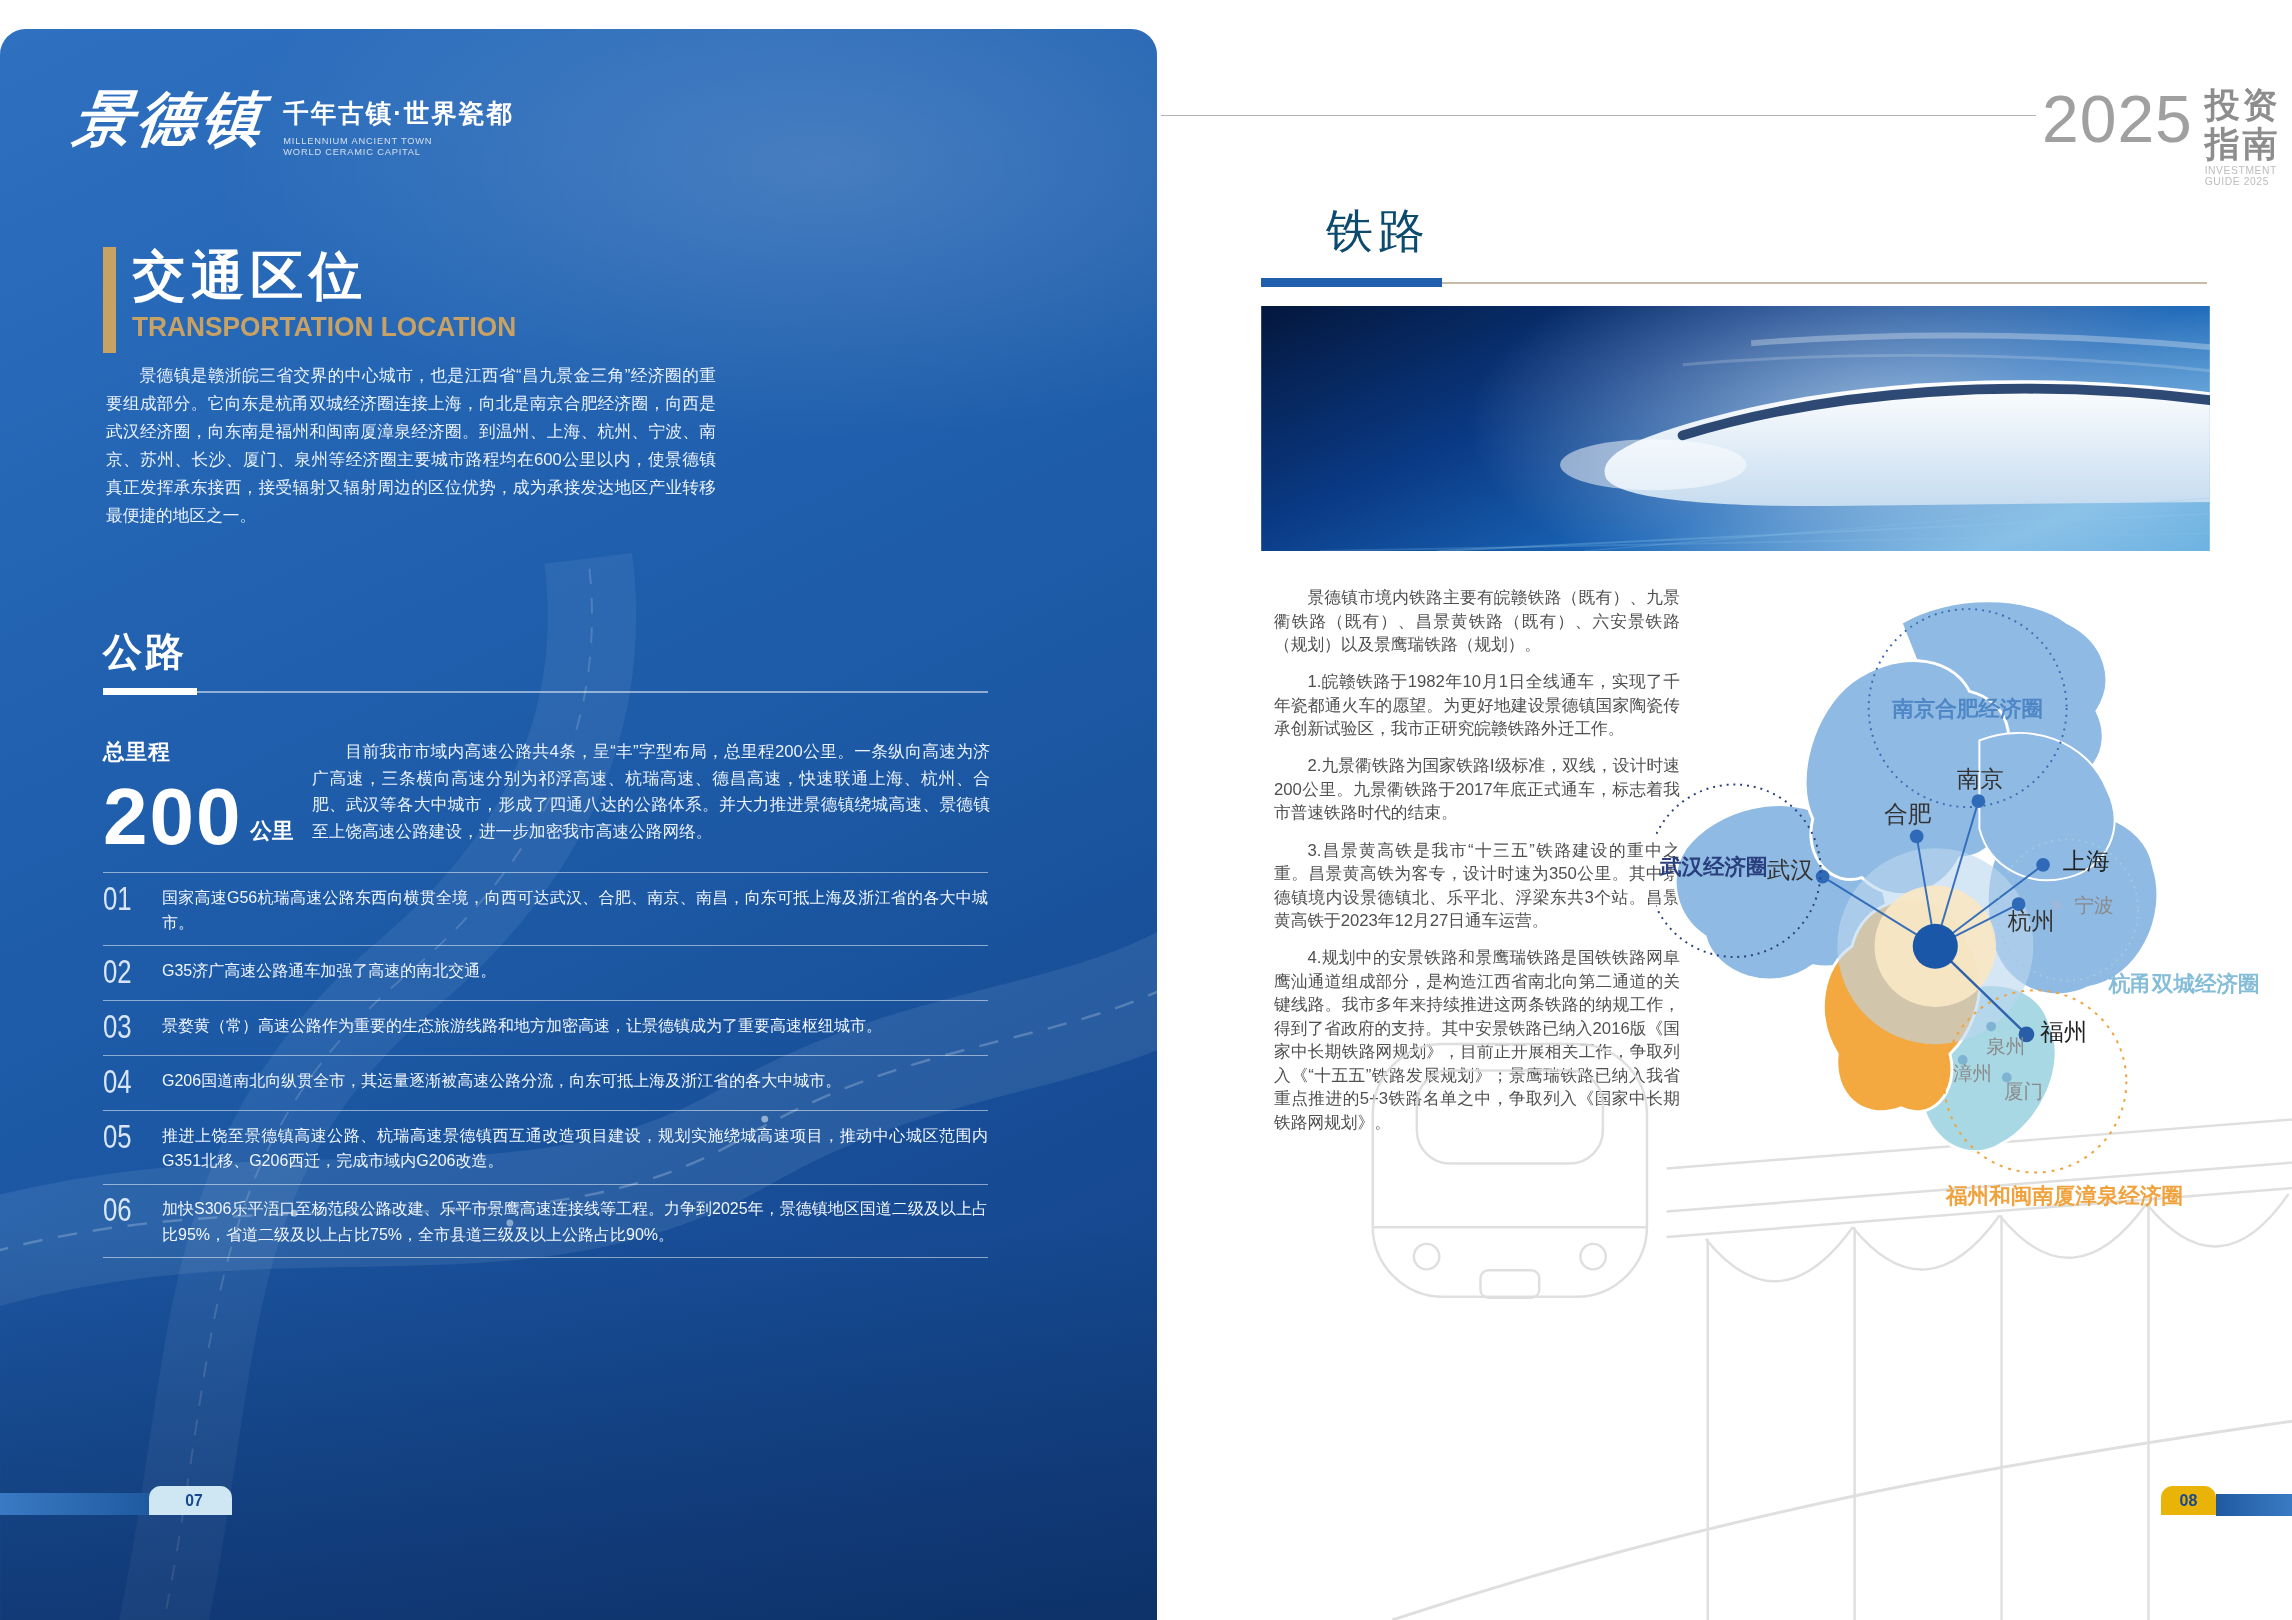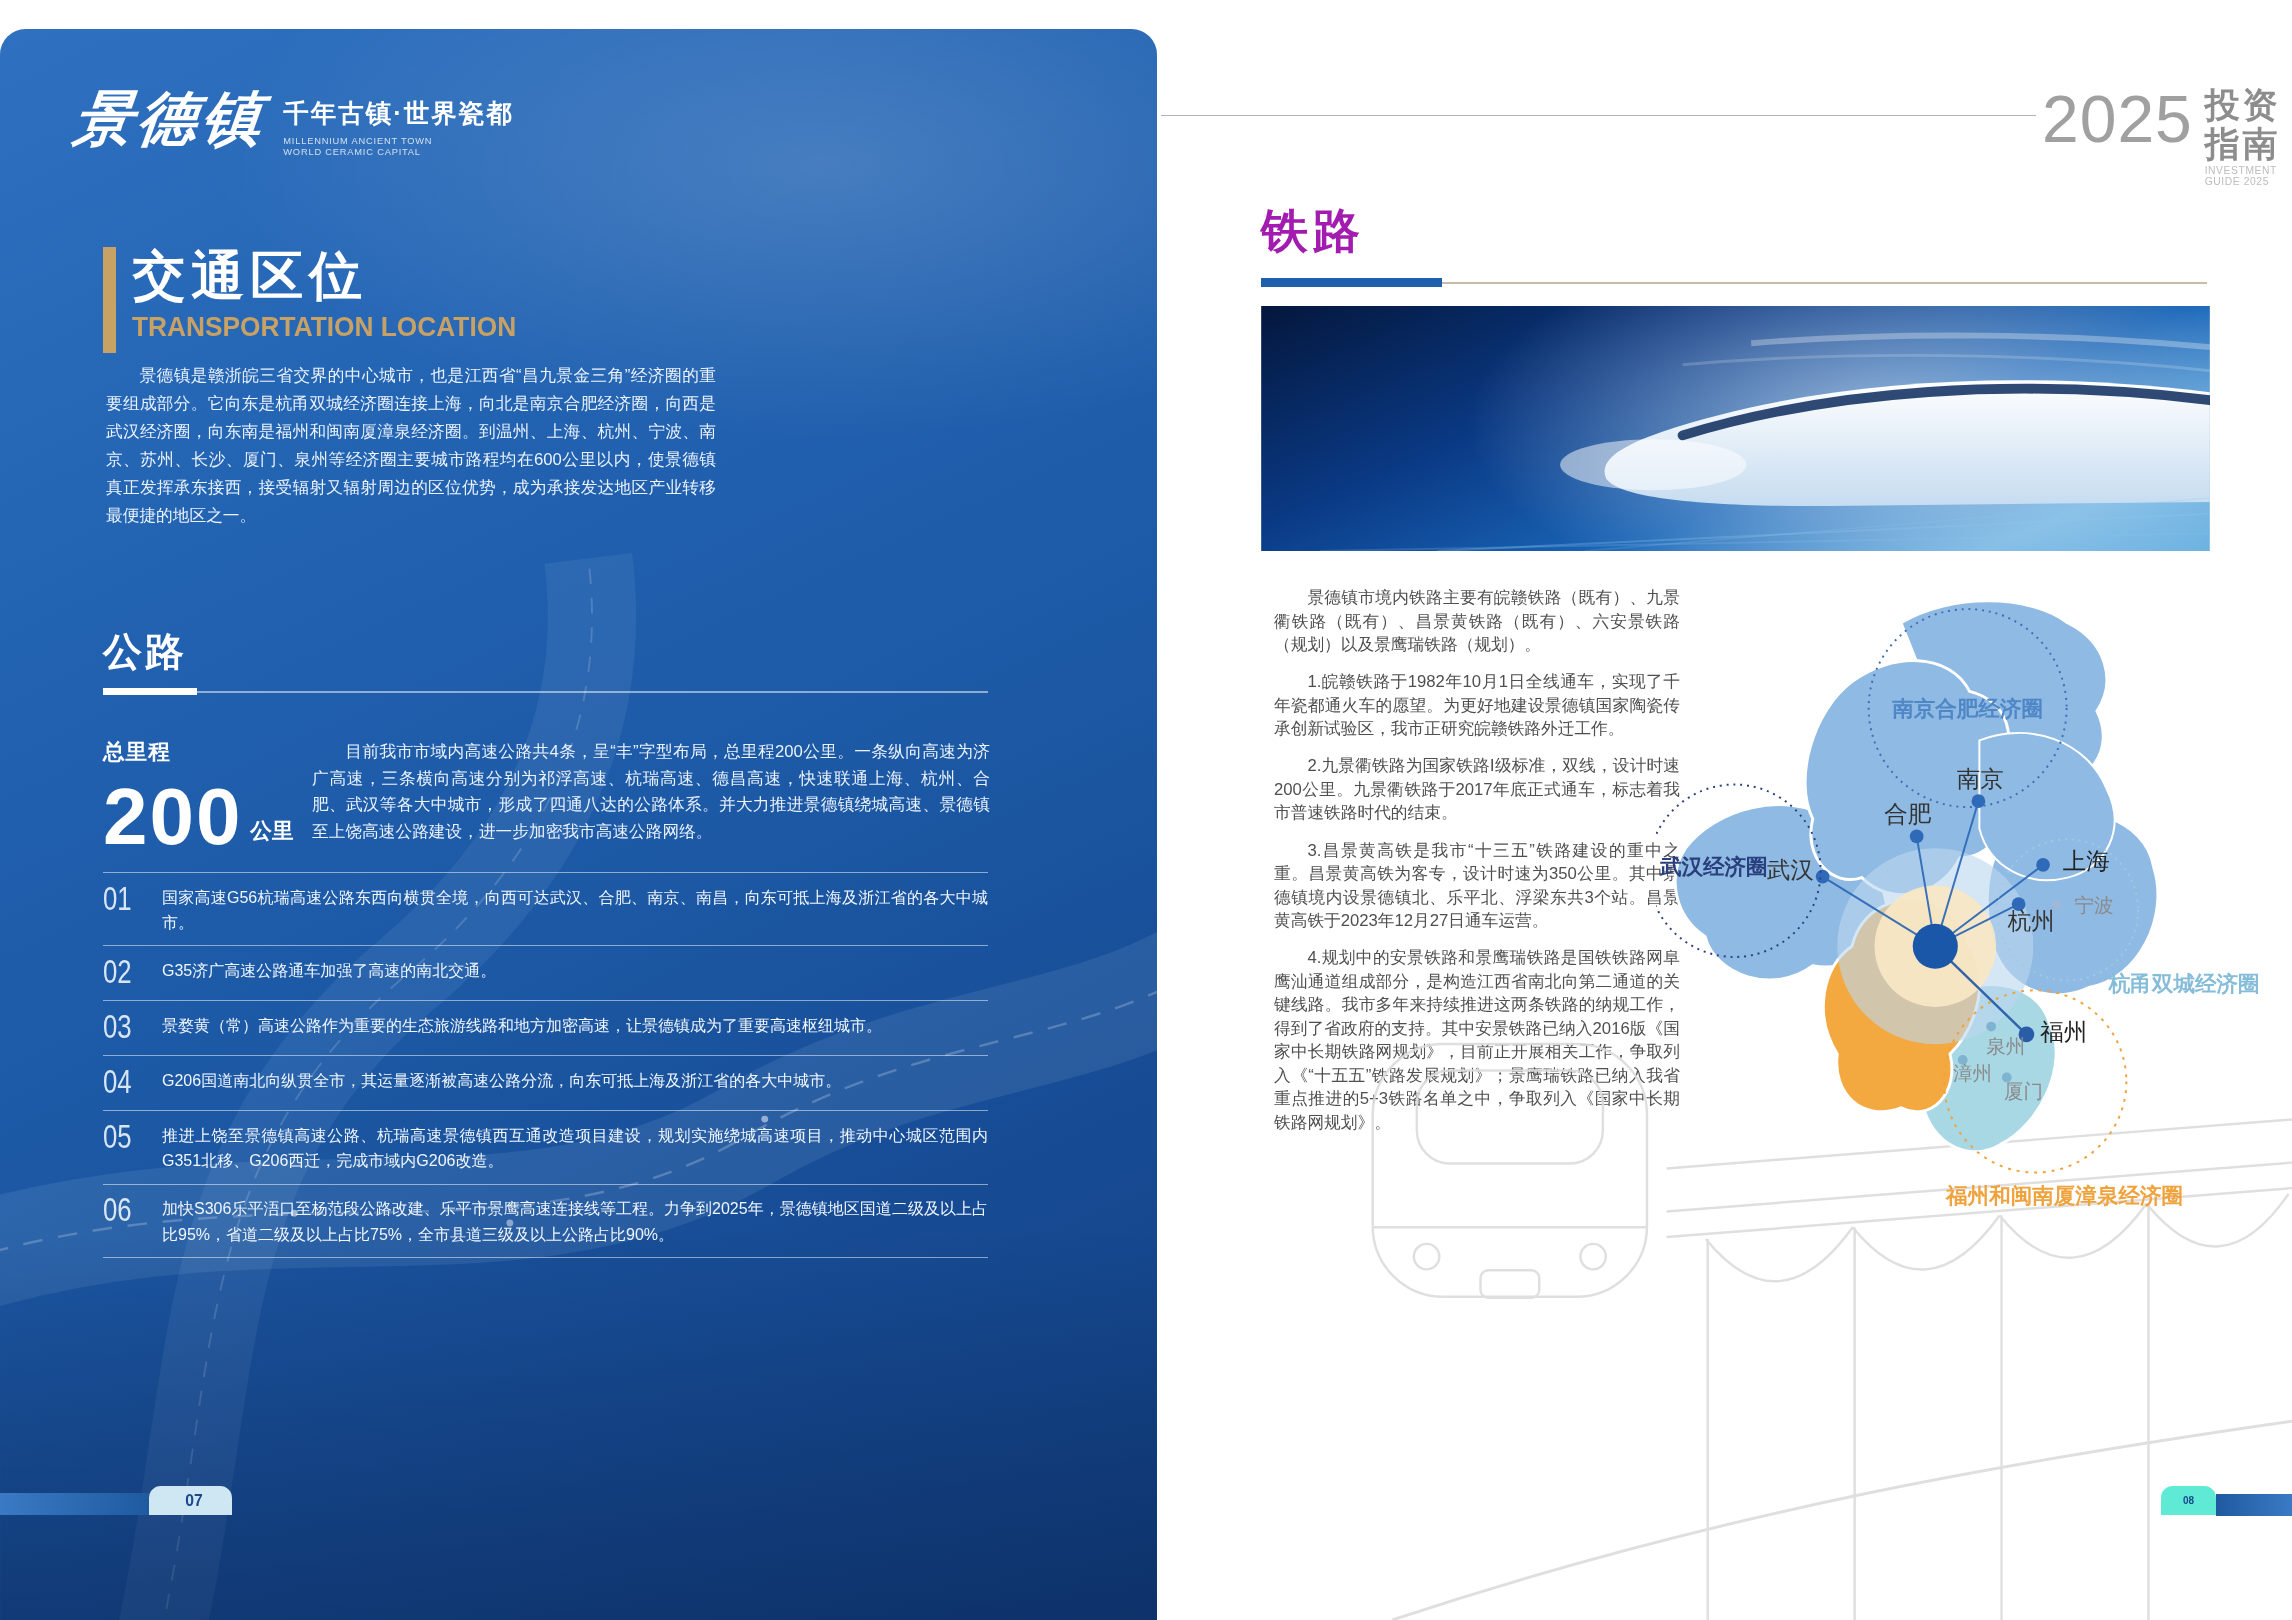--- a/index.html
+++ b/index.html
@@ -57,38 +57,38 @@
     font-size:15.7px;font-weight:bold;color:#17498c;padding-left:7px;}
 
   
   .hdr-line{position:absolute;left:1161px;top:115px;width:875px;height:1px;background:#b3b3b3;}
   .hdr{position:absolute;left:2042px;top:86px;display:flex;align-items:flex-start;}
   .hdr .year{font-size:66px;color:#a0a0a0;font-weight:300;letter-spacing:1px;line-height:1;}
   .hdr .col{margin-left:11.8px;}
   .hdr .cn{font-size:35px;color:#8d8d8d;font-weight:bold;letter-spacing:2.9px;line-height:1.1;}
   .hdr .en{margin-top:2px;font-size:10.3px;color:#bcbcbc;letter-spacing:0.6px;}
 
-  .rail-title{position:absolute;left:1261px;top:200px;font-size:47px;font-weight:bold;color:#a21caf;letter-spacing:4.9px;}
+  .rail-title{position:absolute;left:1326px;top:200px;font-size:47px;font-weight:normal;color:#0c4a6e;letter-spacing:4.9px;}
   .rail-rule{position:absolute;left:1261px;top:278px;width:946px;height:8.8px;}
   .rail-rule .thin{position:absolute;left:0;top:3.9px;width:100%;height:2px;background:#c9bba8;}
   .rail-rule .thick{position:absolute;left:0;top:0;width:181px;height:8.8px;background:#1f5fae;}
 
   .hero{position:absolute;left:1261px;top:306px;width:949px;height:245px;}
 
   .rail-col{position:absolute;left:1274px;top:586px;width:406px;}
   .rail-col p{margin:0 0 13.7px 0;font-size:16.7px;line-height:23.5px;color:#4f4f4f;text-align:justify;text-indent:2em;}
 
   .map-wrap{position:absolute;left:1656px;top:564px;width:636px;height:686px;z-index:2;}
   .sketch-wrap{position:absolute;left:1333px;top:1000px;width:960px;height:620px;z-index:1;}
 
   .tabR-bar{position:absolute;left:2216px;top:1494px;width:76px;height:21.6px;
     background:linear-gradient(90deg,#1f5aa0,#3a7ac4);}
-  .tabR{position:absolute;left:2161px;top:1486px;width:55px;height:29px;background:#5eead4;
+  .tabR{position:absolute;left:2161px;top:1486px;width:55px;height:29px;background:#eab308;
     border-radius:11.8px 11.8px 0 0;display:flex;align-items:center;justify-content:center;
-    font-size:10px;font-weight:bold;color:#17498c;}
+    font-size:16px;font-weight:bold;color:#17498c;}
 
   svg text{font-family:"Liberation Sans","DejaVu Sans",sans-serif;}
 </style>
 </head>
 <body>
 
 <div class="canvas">
 
   <div class="left-page">
 

